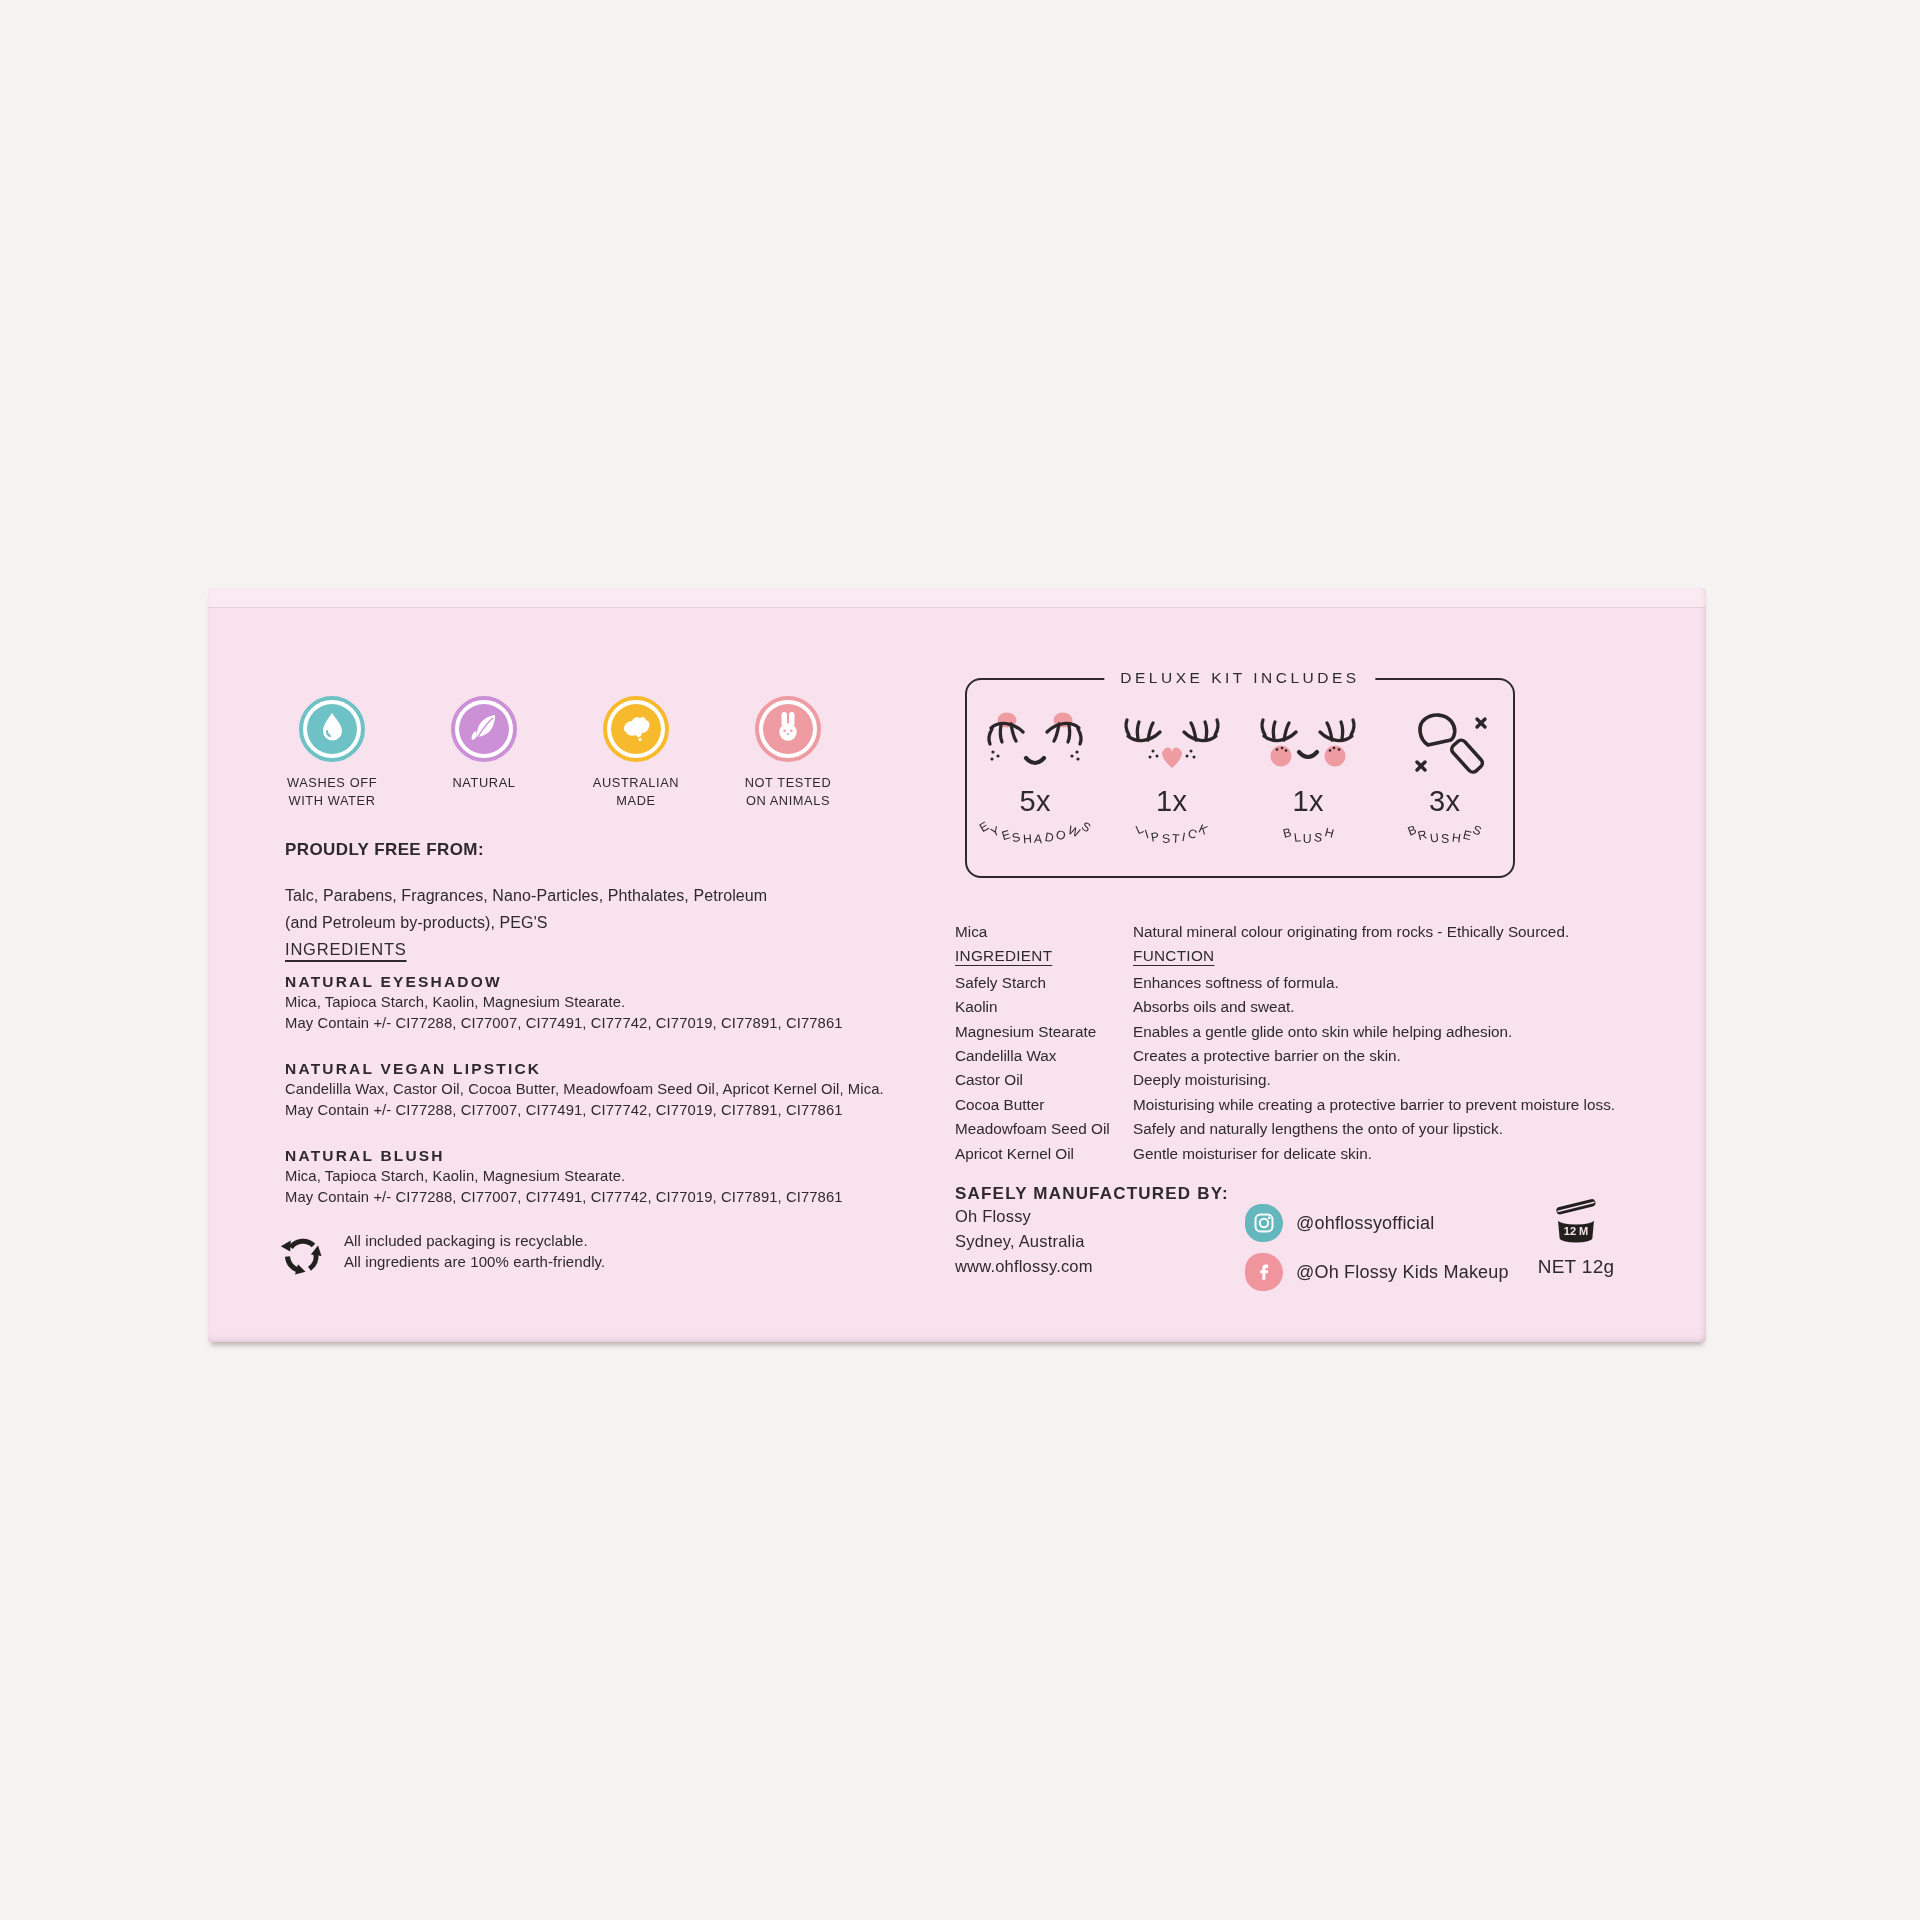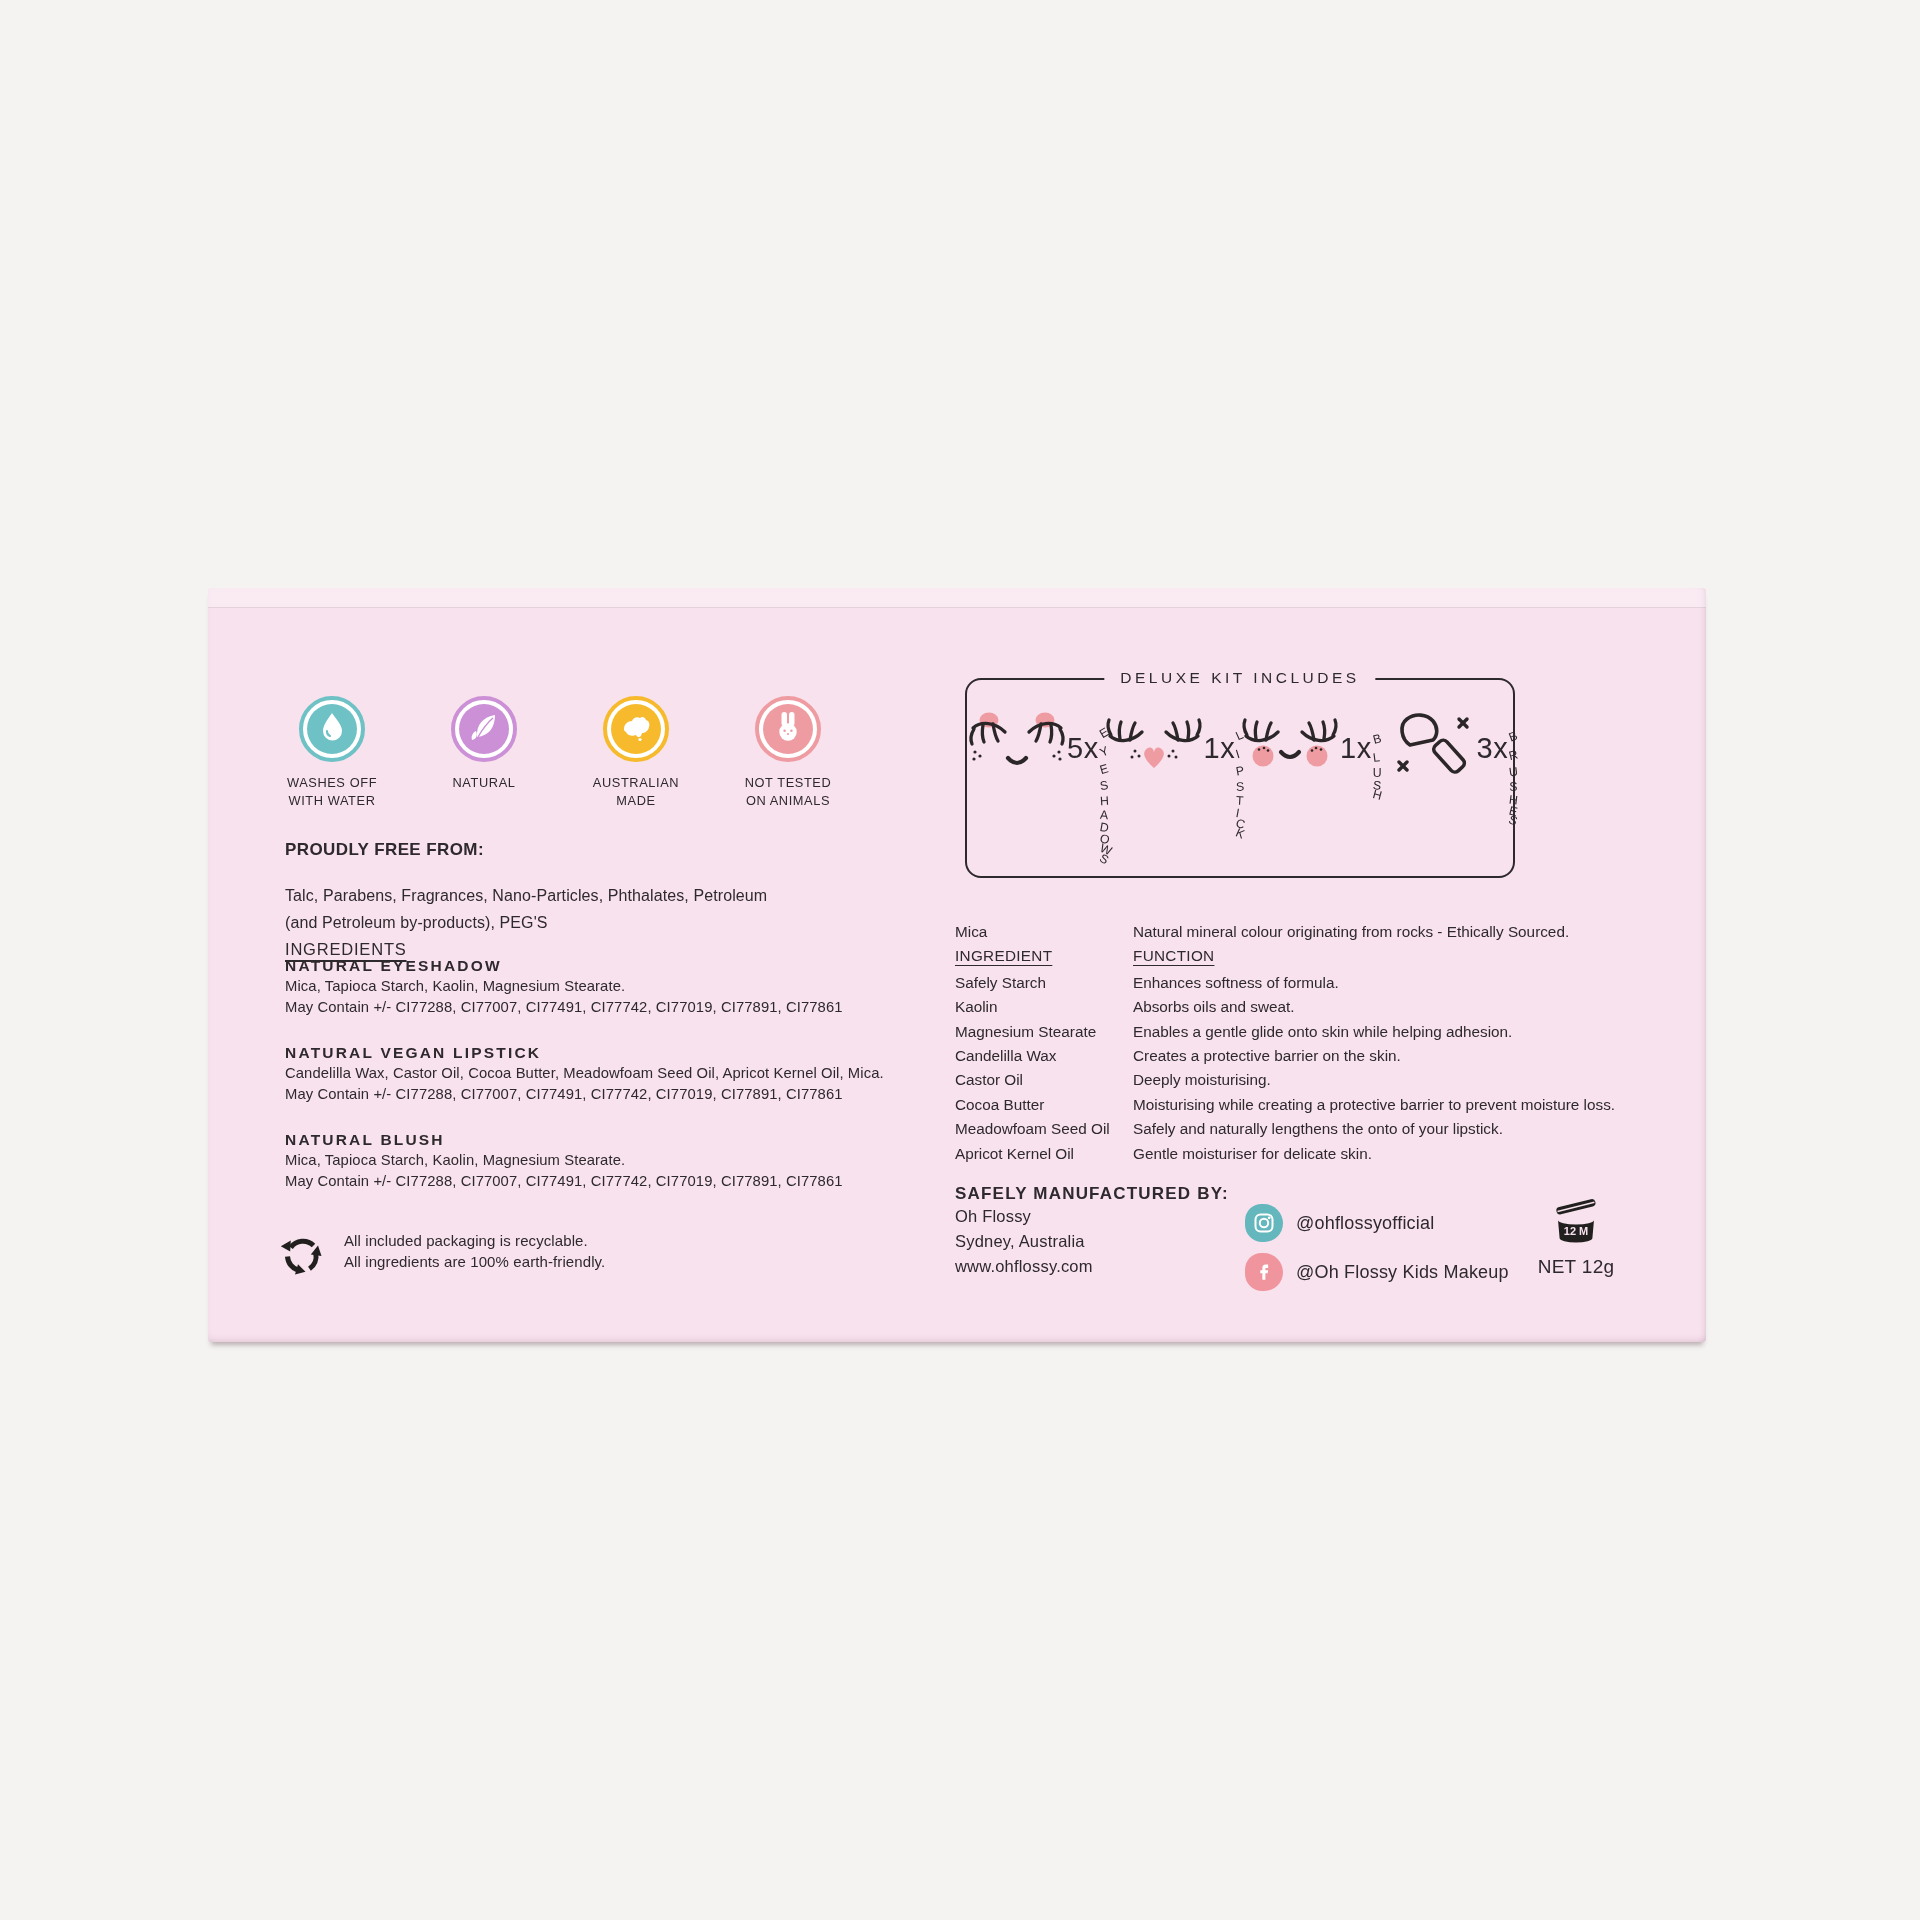--- a/index.html
+++ b/index.html
@@ -30,33 +30,33 @@
   .badge-purple .badge-ring{border:4px solid #cb90d6;} .badge-purple .badge-disc{background:#cb90d6;}
   .badge-yellow .badge-ring{border:4px solid #f6ba2c;} .badge-yellow .badge-disc{background:#f6ba2c;}
   .badge-salmon .badge-ring{border:4px solid #ef9ba2;} .badge-salmon .badge-disc{background:#ef9ba2;}
   .badge-label{margin-top:12px;font-size:12.8px;letter-spacing:.6px;line-height:1.42;text-align:center;font-weight:500;}
 
   
   .free-from{position:absolute;left:77px;top:252px;width:665px;}
   .u-head{font-size:17px;font-weight:bold;letter-spacing:.4px;text-decoration-thickness:1.5px;text-underline-offset:5px;}
   .free-from .body{margin-top:22px;font-size:16px;line-height:27px;letter-spacing:.1px;}
   .ingredients-heading{position:absolute;left:77px;top:352px;font-size:16.5px;font-weight:500;letter-spacing:.8px;text-decoration:underline;text-decoration-thickness:1.5px;text-underline-offset:5px;}
-  .products{position:absolute;left:77px;top:368px;width:668px;}
+  .products{position:absolute;left:77px;top:384px;width:668px;}
   .product{margin-bottom:26px;}
   .product-name{font-size:15.5px;font-weight:bold;letter-spacing:2.2px;line-height:20px;}
   .product-line{font-size:14.8px;line-height:20.6px;white-space:nowrap;letter-spacing:.1px;}
   .recycle-row{position:absolute;left:70px;top:642px;display:flex;align-items:flex-start;}
   .recycle-glyph{width:48px;margin-right:18px;margin-top:2px;}
   .recycle-text{font-size:15px;line-height:21px;letter-spacing:.1px;}
 
   
   .kit-box{position:absolute;left:12px;top:90px;width:550px;height:200px;border:2px solid #2e292c;border-radius:16px;box-sizing:border-box;}
   .kit-title{position:absolute;left:50%;top:-11px;transform:translateX(-50%);background:#f8e2ee;padding:0 16px;font-size:15.5px;letter-spacing:3.5px;font-weight:500;white-space:nowrap;}
   .kit-items{display:flex;padding-top:32px;}
-  .kit-item{width:25%;display:flex;align-items:center;}
+  .kit-item{width:25%;display:flex;flex-direction:column;align-items:center;}
   .kit-count{margin-top:4px;font-size:29px;font-weight:500;letter-spacing:.5px;line-height:34px;}
   .kit-arc{margin-top:2px;padding-top:12px;font-size:12.3px;font-weight:500;height:30px;}
   .kit-arc span{display:inline-block;margin:0 1.2px;}
 
   
   .itable{position:absolute;left:2px;top:332px;width:700px;font-size:15.3px;}
   .itable-row{display:flex;line-height:24.4px;}
   .itable-row .c1{width:178px;flex:none;}
   .itable-row .c2{flex:1;}
   .itable-head{margin-bottom:2px;}

